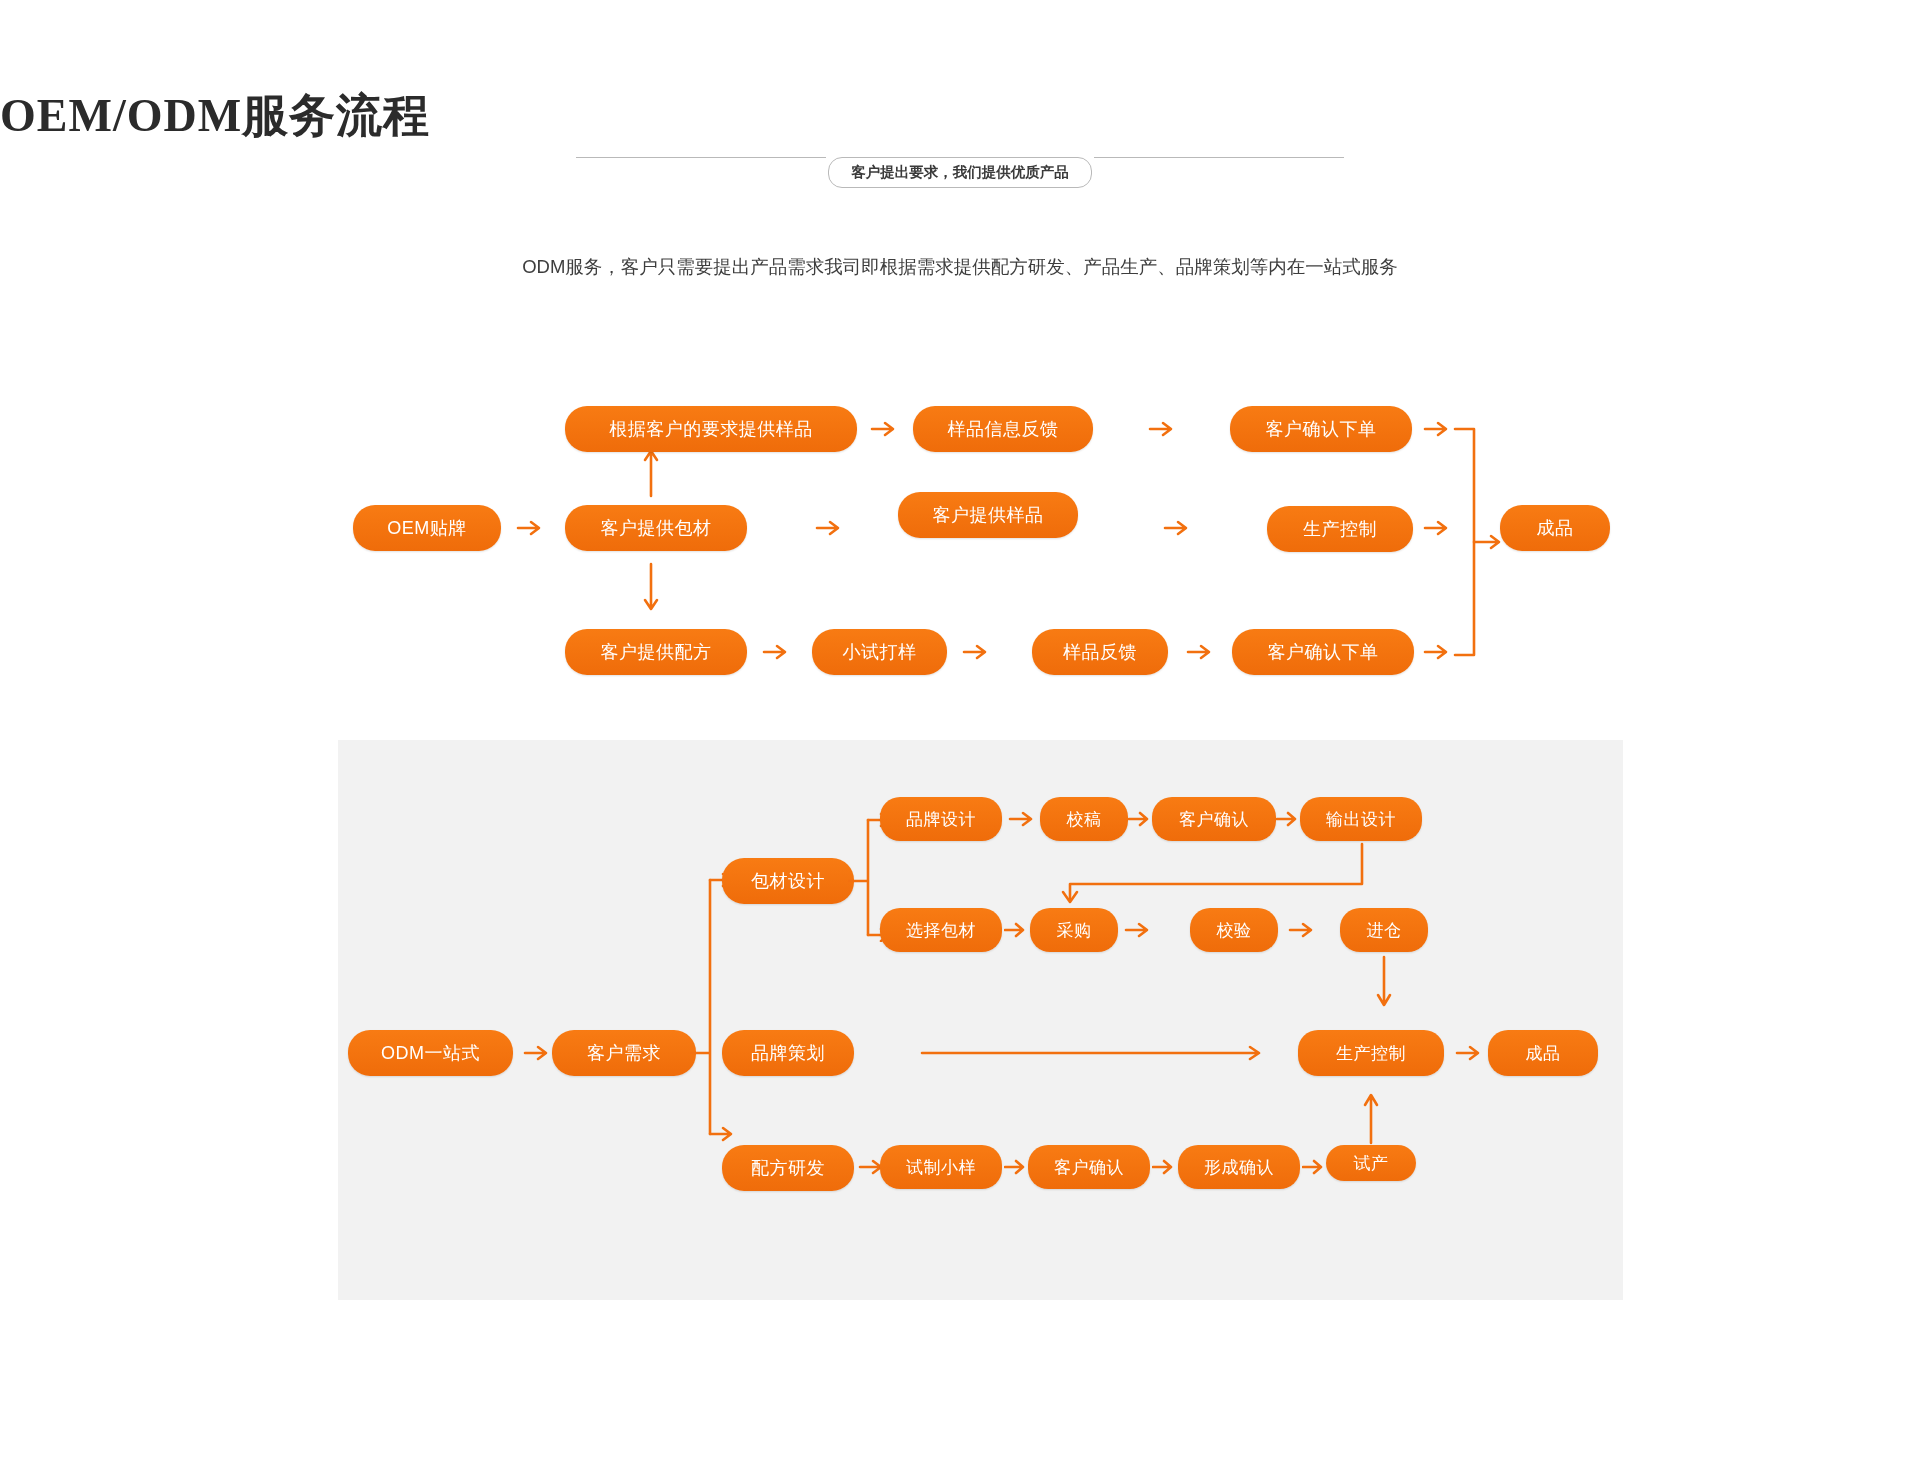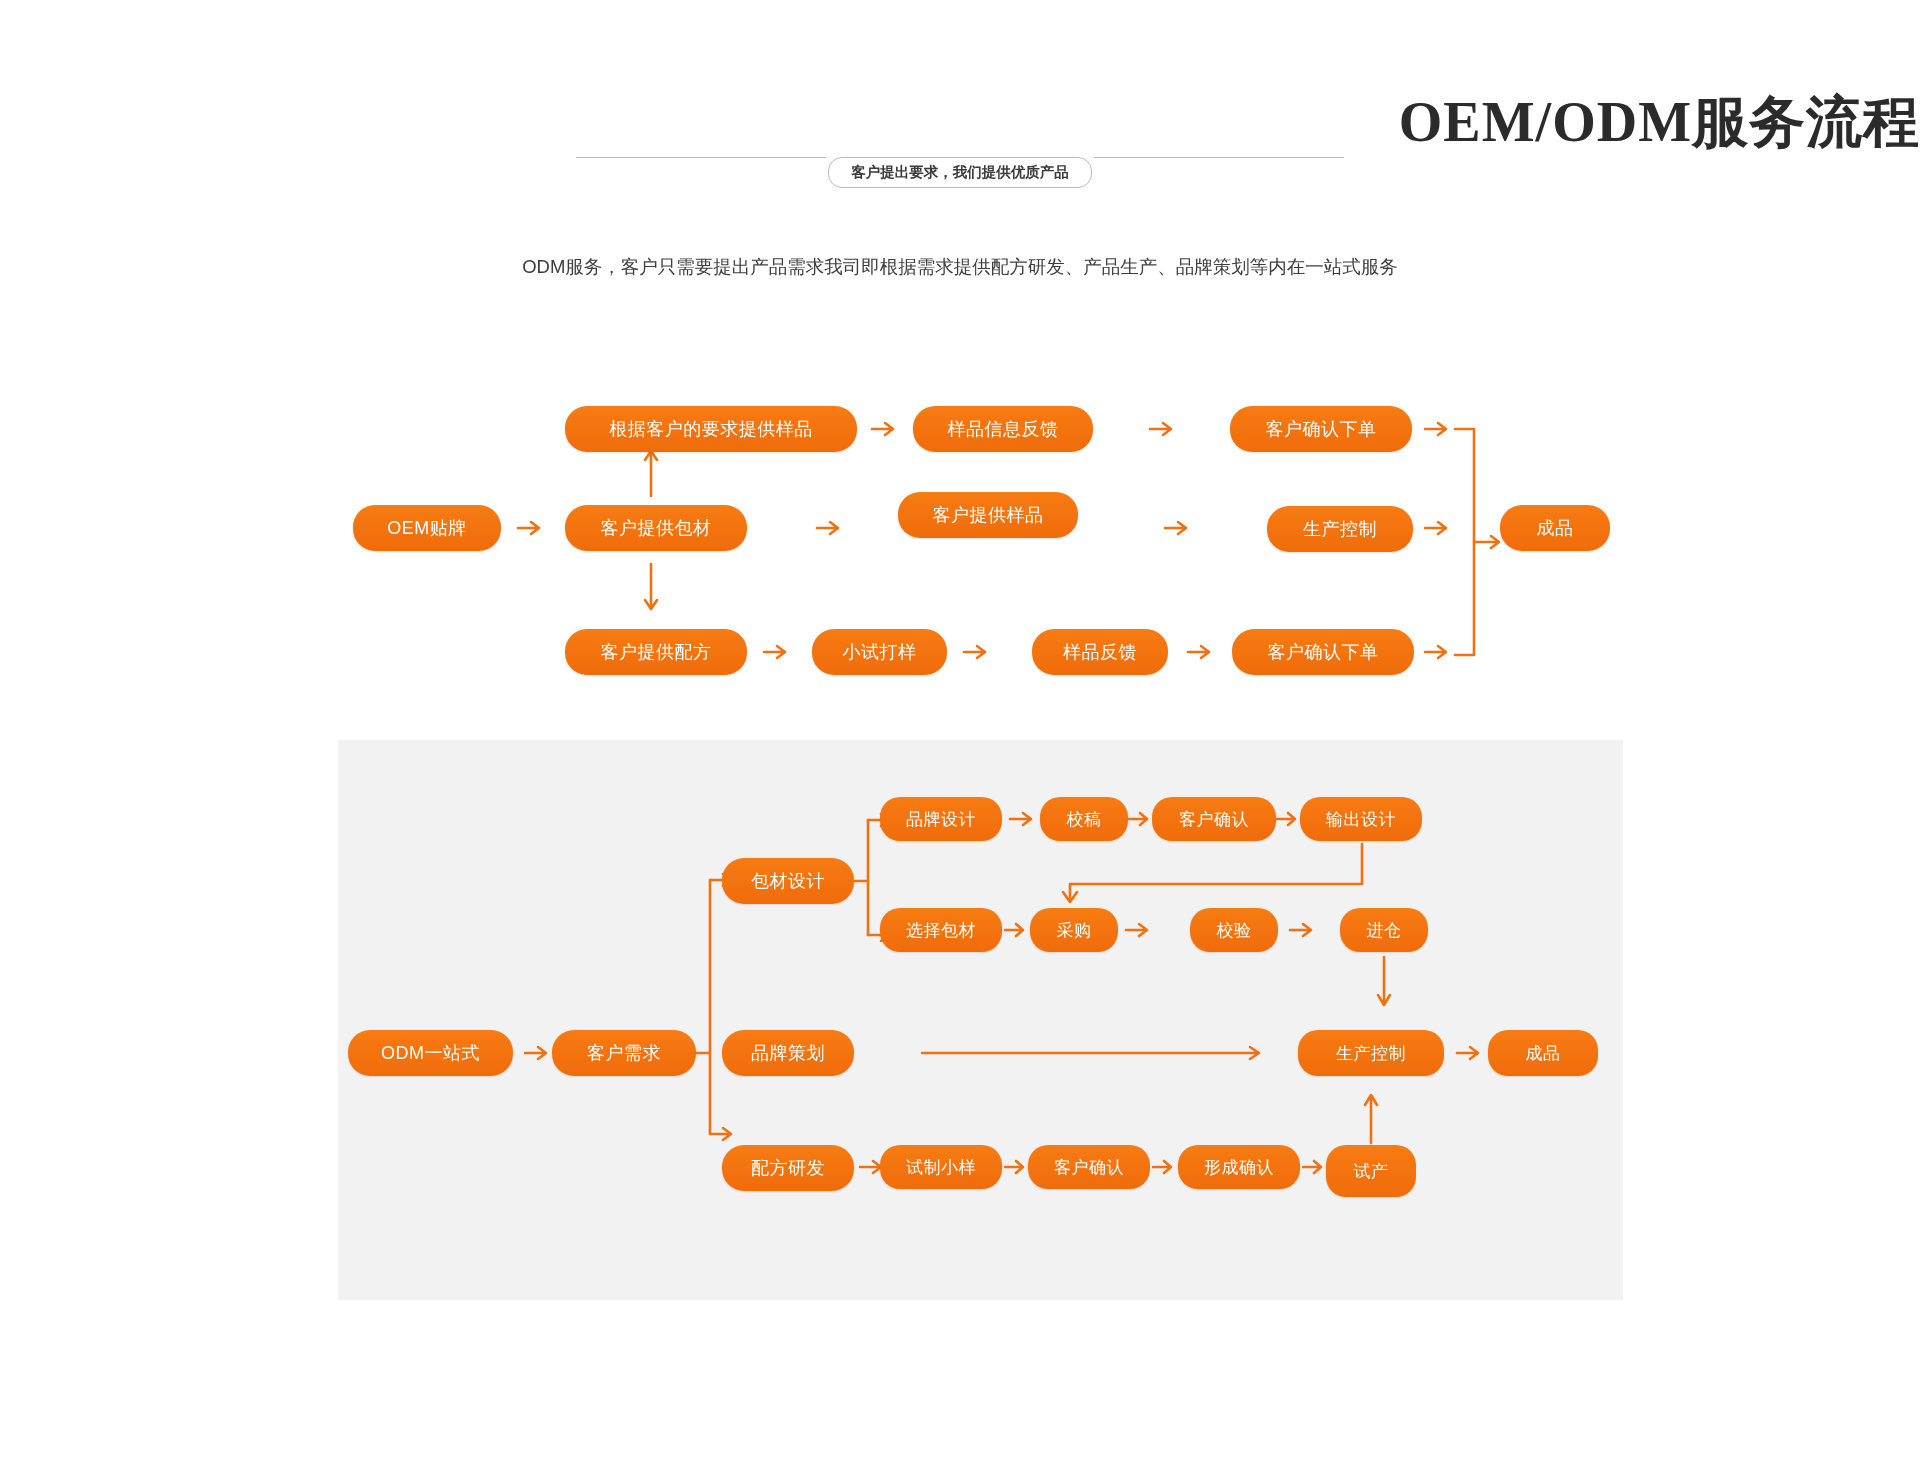--- a/index.html
+++ b/index.html
@@ -15,24 +15,24 @@
     color: #333;
     overflow: hidden;
   }
 
   
   .page-title {
     position: absolute;
     top: 85px;
     left: 0;
     width: 1920px;
-    text-align: right;
+    text-align: left;
     font-family: "Liberation Serif", "DejaVu Serif", serif;
     font-weight: bold;
-    font-size: 56px;
+    font-size: 46px;
     letter-spacing: 1px;
     color: #2b2b2b;
   }
   .subtitle-wrap {
     position: absolute;
     top: 157px;
     left: 0;
     width: 1920px;
     display: flex;
     align-items: flex-start;
@@ -328,21 +328,21 @@
     <svg width="26" height="22" viewBox="0 0 26 22">
         <path d="M1 11 H18 M12 5 L19 11 L12 17" stroke="#f2700f" stroke-width="2.6" fill="none" stroke-linecap="round" stroke-linejoin="round"></path>
       </svg>
   </div>
   <div class="node small" style="left:1178px; top:1145px; width:122px; height:44px;">形成确认</div>
   <div class="arrow" style="left:1302px; top:1156px; width:26px; height:22px;">
     <svg width="26" height="22" viewBox="0 0 26 22">
         <path d="M1 11 H18 M12 5 L19 11 L12 17" stroke="#f2700f" stroke-width="2.6" fill="none" stroke-linecap="round" stroke-linejoin="round"></path>
       </svg>
   </div>
-  <div class="node small" style="left:1326px; top:1145px; width:90px; height:52px;">试产</div>
+  <div class="node small" style="left:1326px; top:1145px; width:90px; height:36px;">试产</div>
 
   <div class="arrow" style="left:1360px; top:1085px; width:22px; height:60px;">
     <svg width="22" height="60" viewBox="0 0 22 60">
         <path d="M11 58 V12 M5 20 L11 10 L17 20" stroke="#f2700f" stroke-width="2.6" fill="none" stroke-linecap="round" stroke-linejoin="round"></path>
       </svg>
   </div>
 
   <div class="node small" style="left:1298px; top:1030px; width:146px; height:46px;">生产控制</div>
   <div class="arrow" style="left:1455px; top:1042px; width:30px; height:22px;">
     <svg width="30" height="22" viewBox="0 0 30 22">

